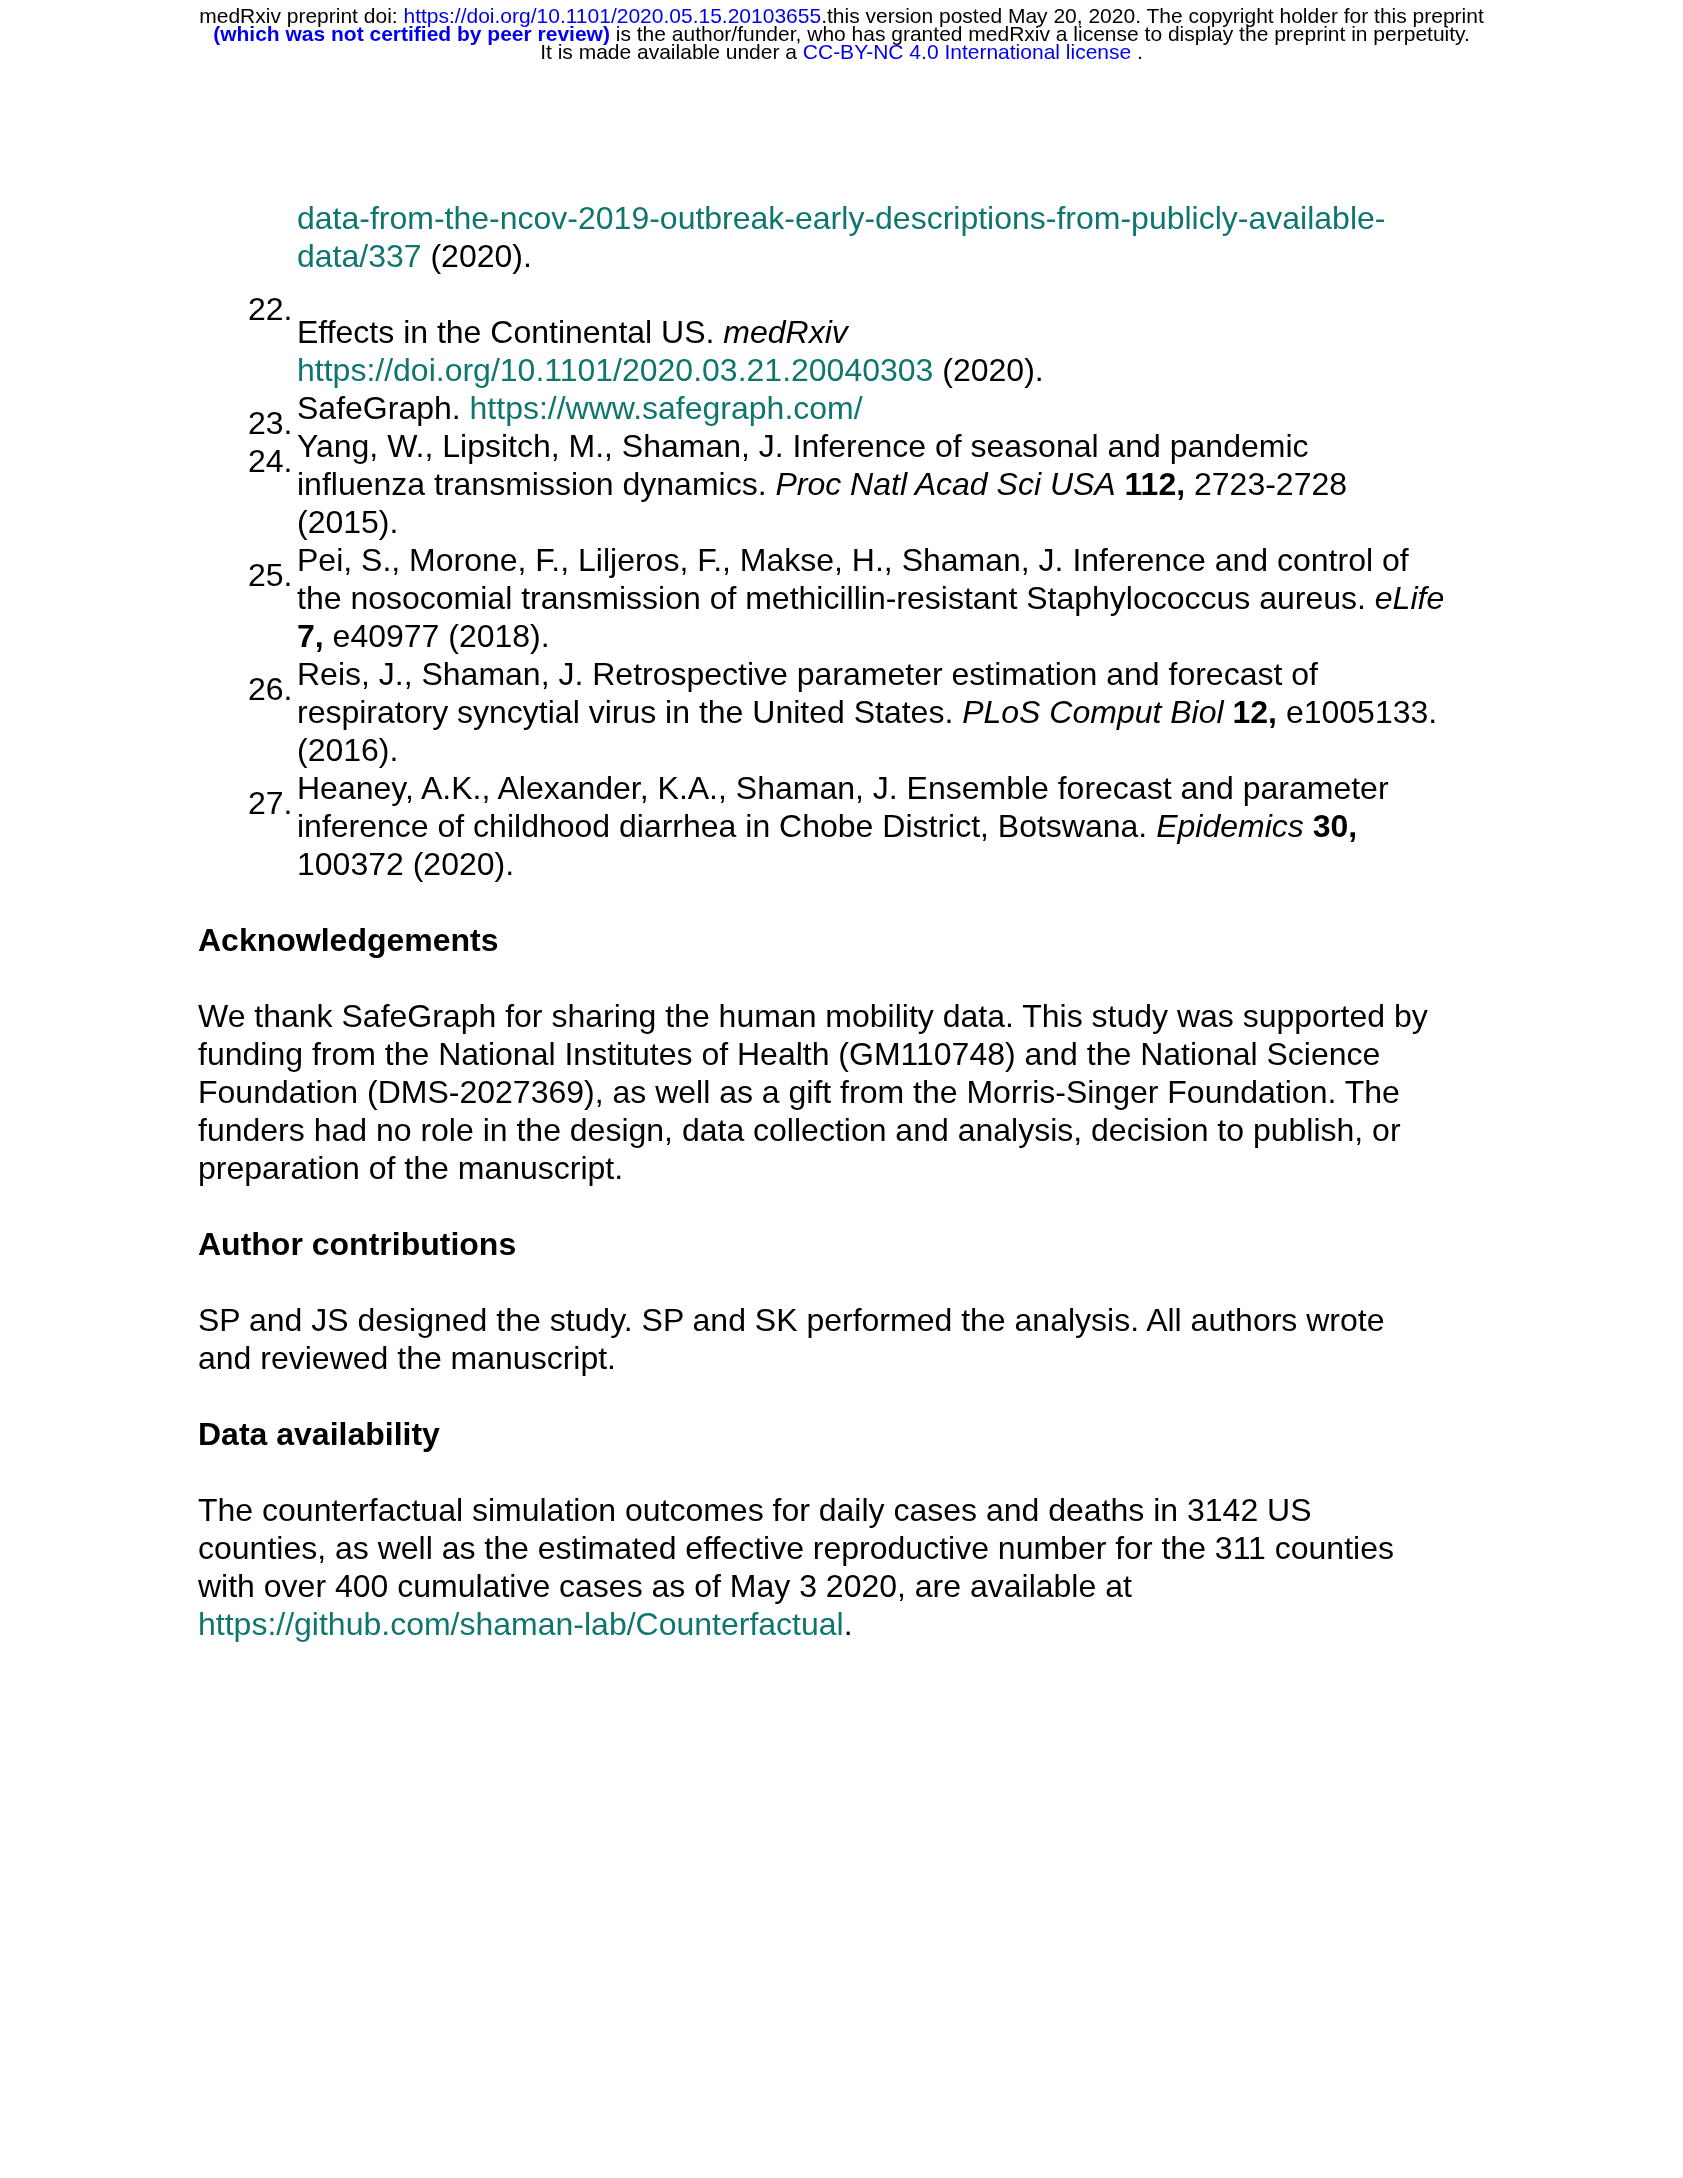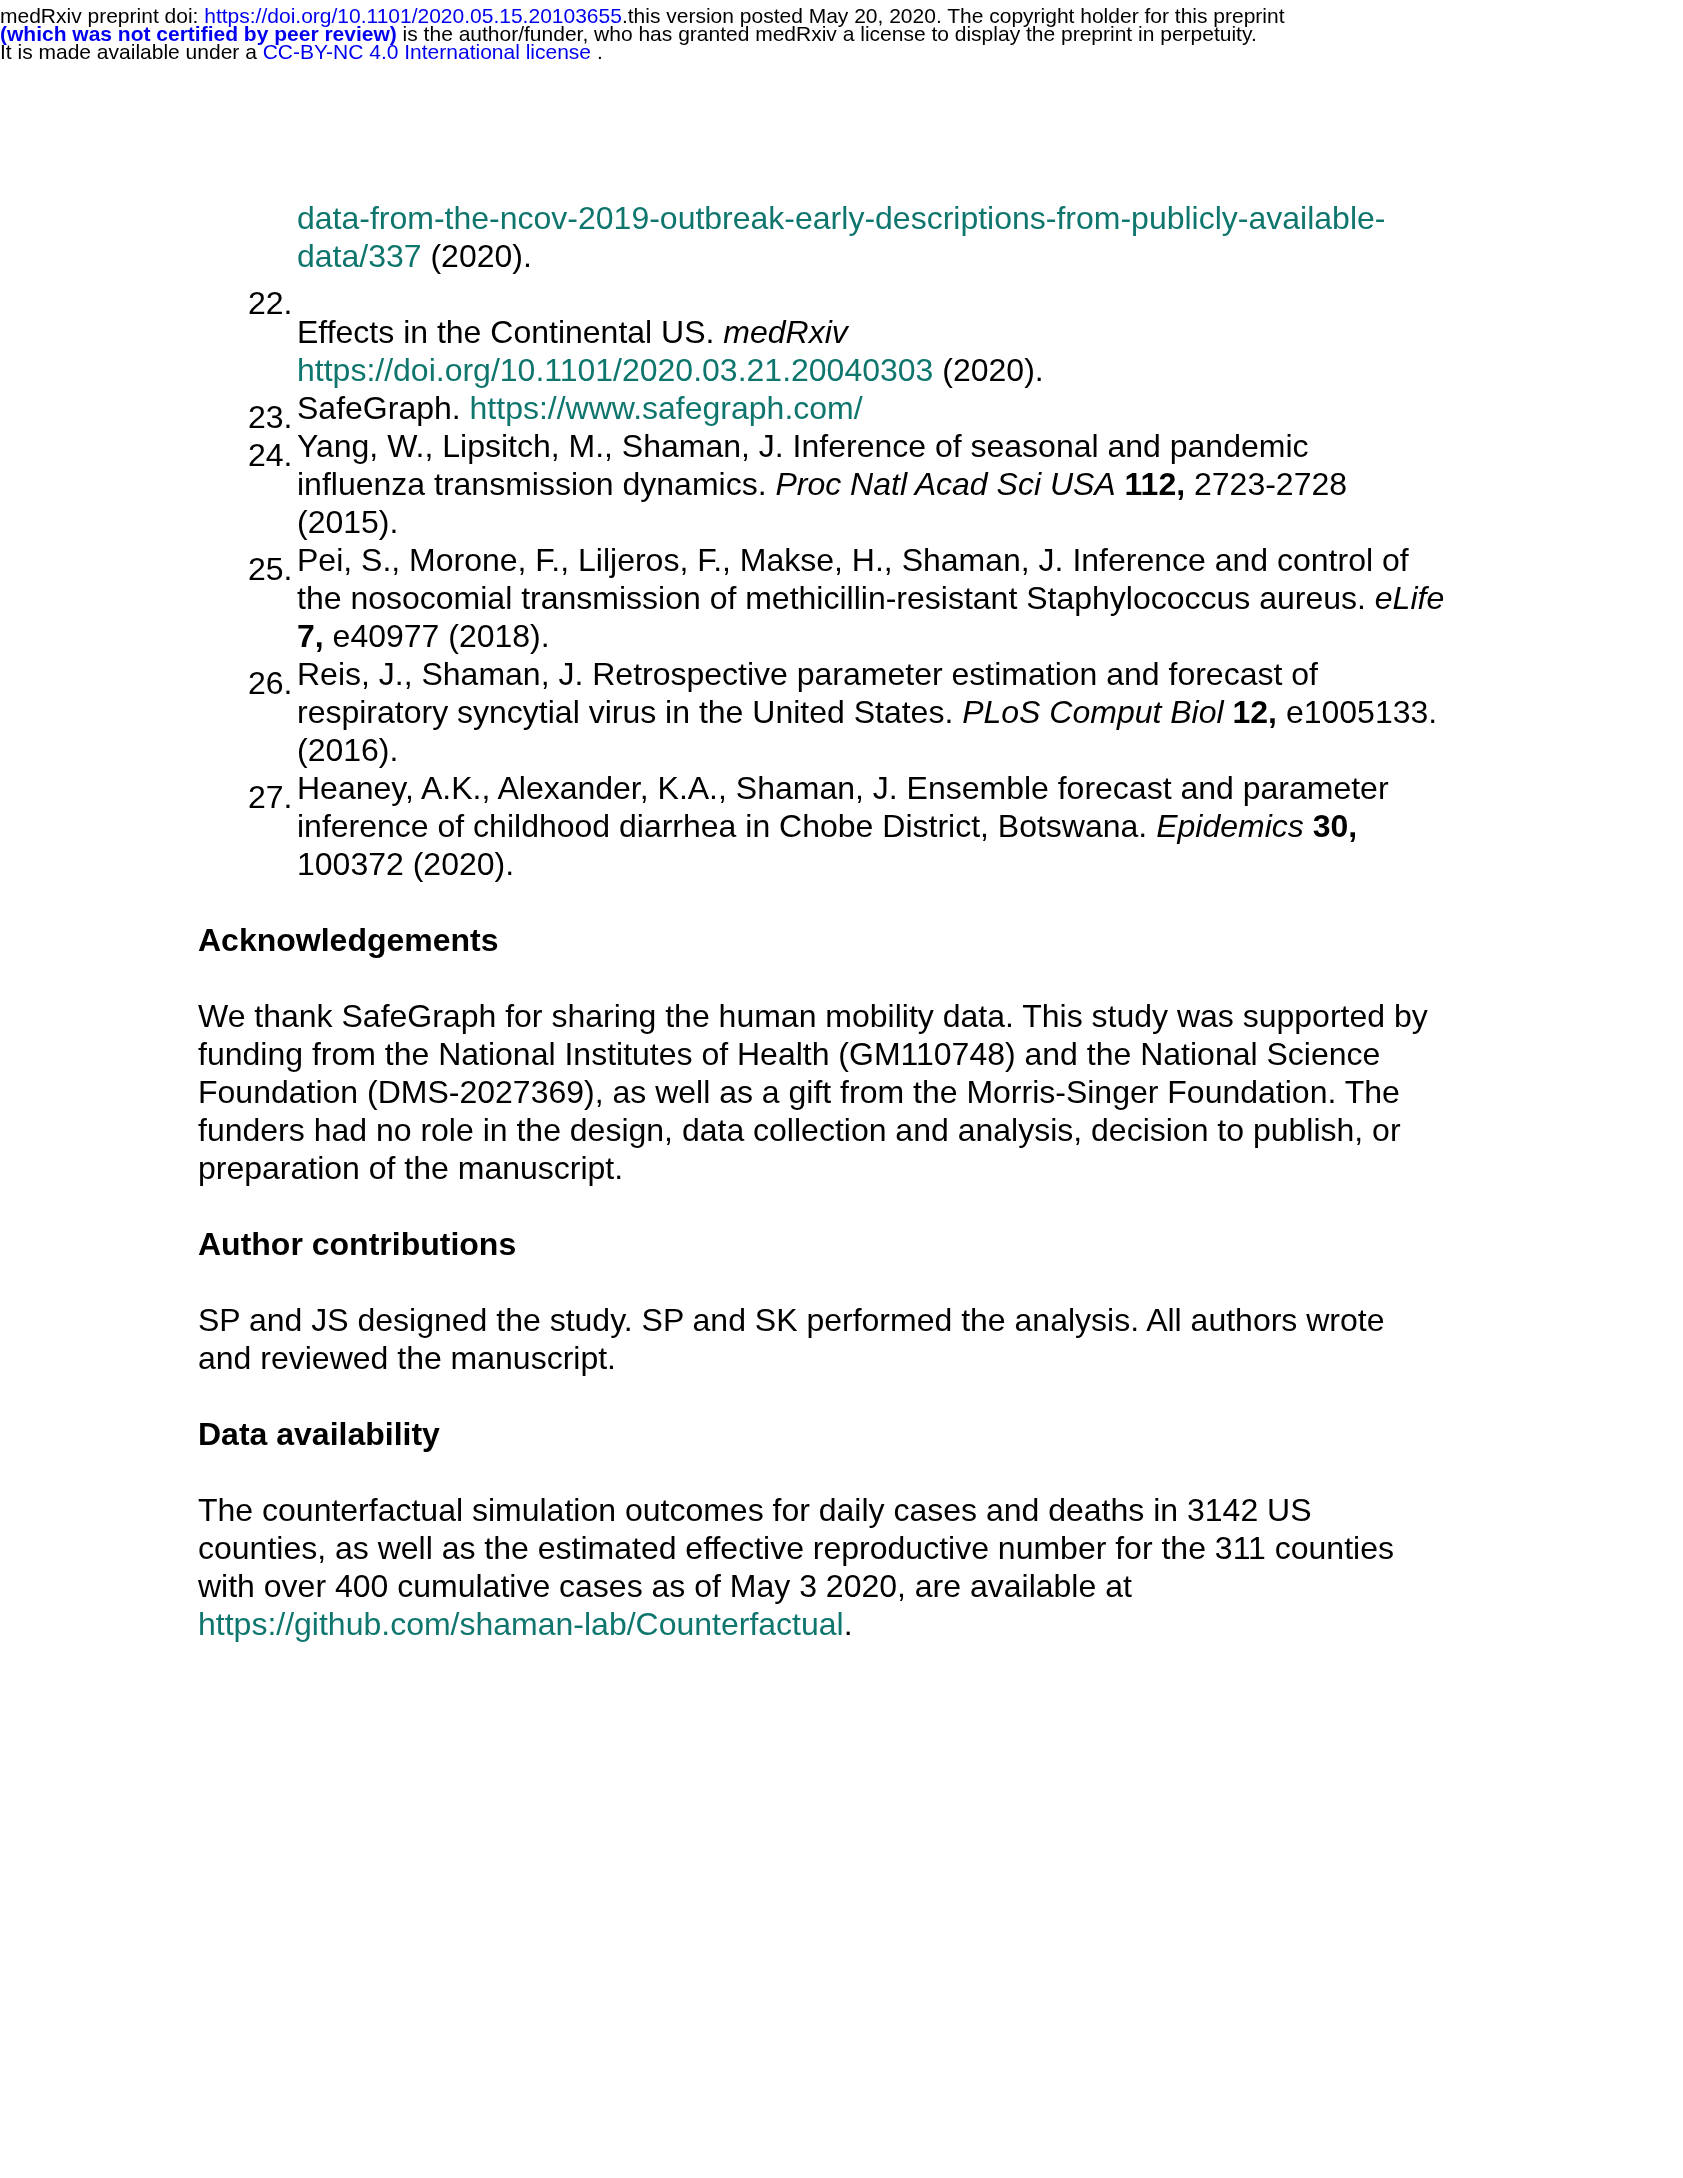--- a/index.html
+++ b/index.html
@@ -8,41 +8,42 @@
     height: 2178px;
     background: #ffffff;
     color: #000000;
     font-family: "Liberation Sans", "DejaVu Sans", sans-serif;
     overflow: hidden;
     position: relative;
   }
   
   .banner {
     padding-top: 7px;
+    text-align: center;
     font-size: 21px;
     line-height: 18px;
     white-space: nowrap;
   }
   
   .content {
     margin: 138px 0 0 198px;
     width: 1297px;
     font-size: 32px;
     line-height: 38px;
   }
   .ref-list { margin: 0; }
   .ref {
     position: relative;
     padding-left: 99px;
     margin: 0;
   }
   .ref-num {
     position: absolute;
     left: 50px;
-    top: 9px;
+    top: 15px;
   }
   .section-heading {
     font-weight: bold;
     margin: 38px 0;
   }
   .para { margin: 38px 0; }
   
   .italic { font-style: italic; }
   .bold { font-weight: bold; text-align: right; }
   .link {

